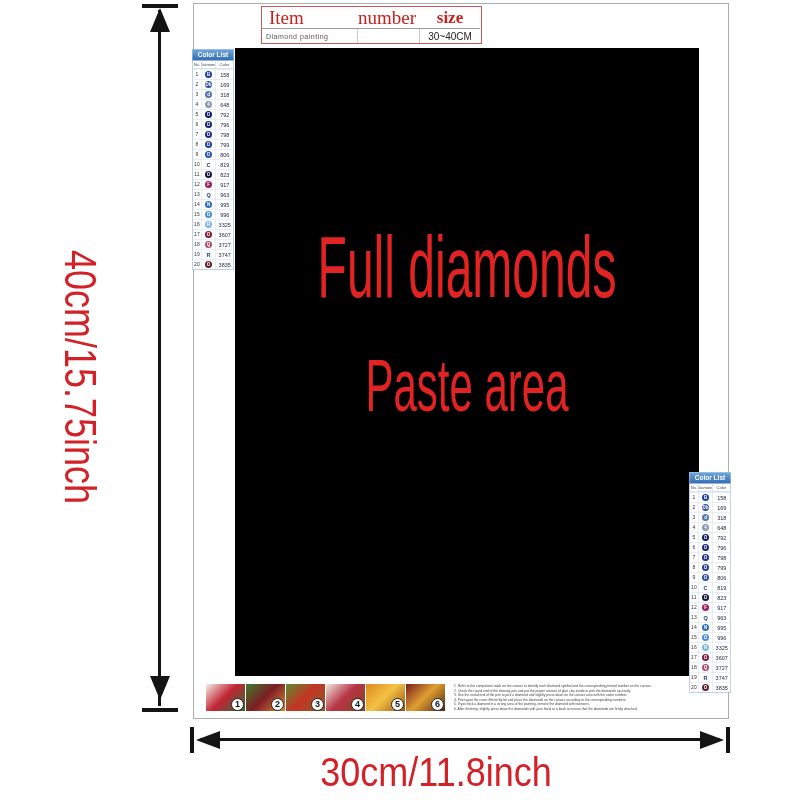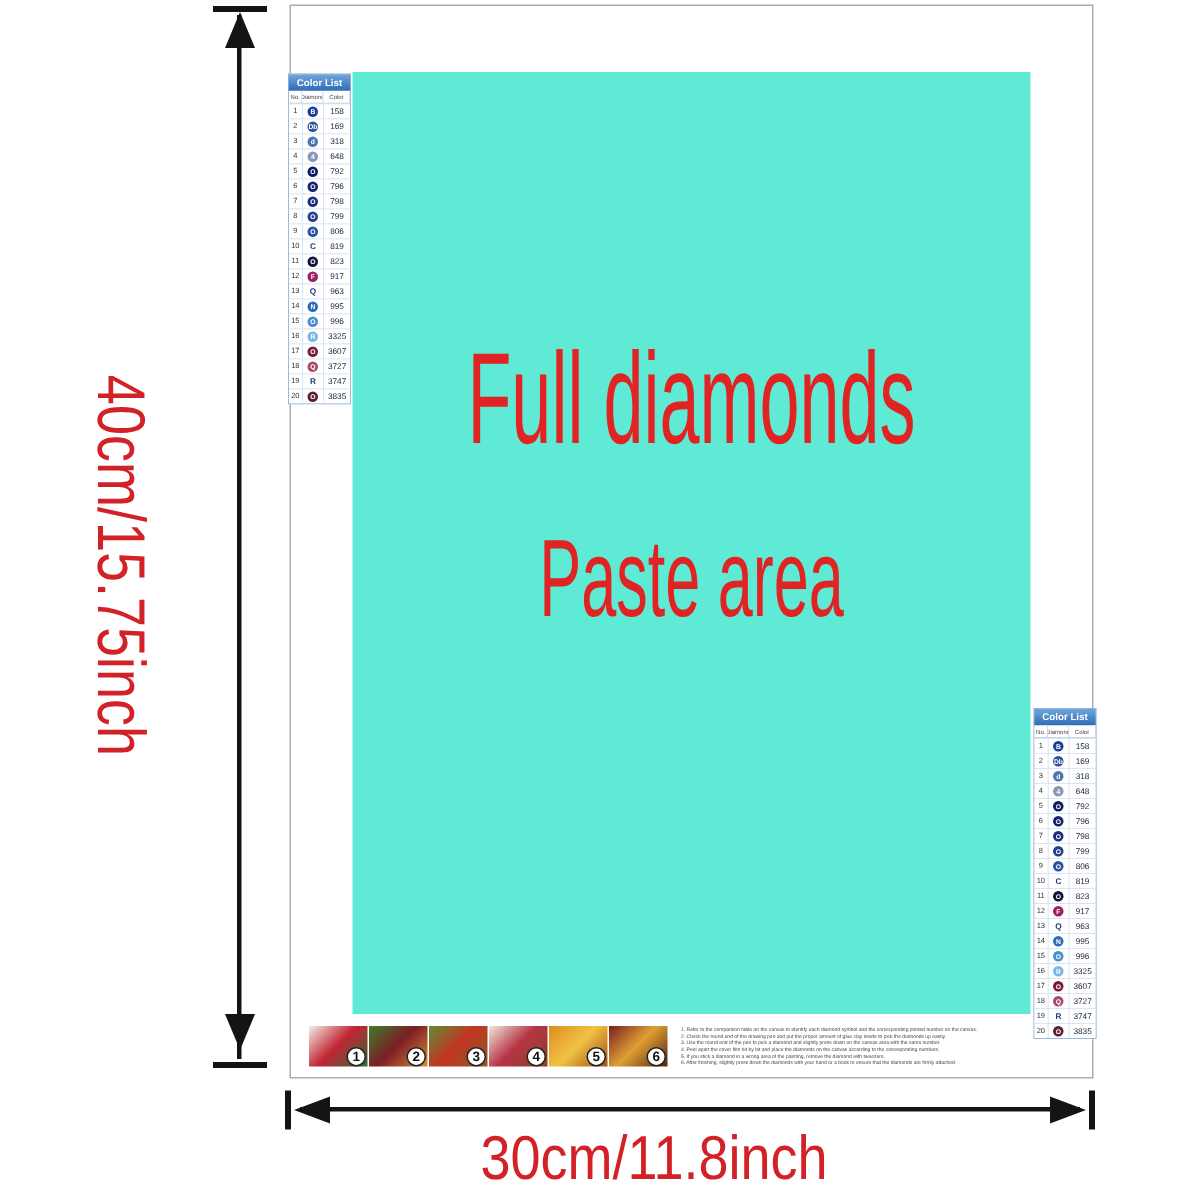--- a/index.html
+++ b/index.html
@@ -99,22 +99,30 @@
   }
   .dim-width { left:256px; top:750px; width:360px; font-size:36px; line-height:44px; transform:scaleY(1.15); }
 </style>
 </head>
 <body>
 
 <div id="stage">
 
   <div class="canvas-sheet"></div>
 
-
-  <div class="paste-area" style="background: #5eead4;">
+  <div class="item-table">
+    <div class="hcell h-item">Item</div>
+    <div class="hcell h-number">number</div>
+    <div class="hcell h-size">size</div>
+    <div class="dcell d-item">Diamond painting</div>
+    <div class="dcell d-number"></div>
+    <div class="dcell d-size">30~40CM</div>
+  </div>
+
+  <div class="paste-area" style="background: #000000; padding-left: 12px;">
     <div class="paste-line paste-line1" style="color: rgb(225, 36, 35);">Full diamonds</div>
     <div class="paste-line paste-line2" style="color: rgb(225, 36, 35);">Paste area</div>
   </div>
 
   <div class="color-list left">
       <div class="cl-title">Color List</div>
       <div class="cl-cols">
         <div class="" style="width: 18px;">No.</div>
         <div class="" style="width: 28px;">Diamond</div>
         <div class="" style="width: 36px;">Color</div>

